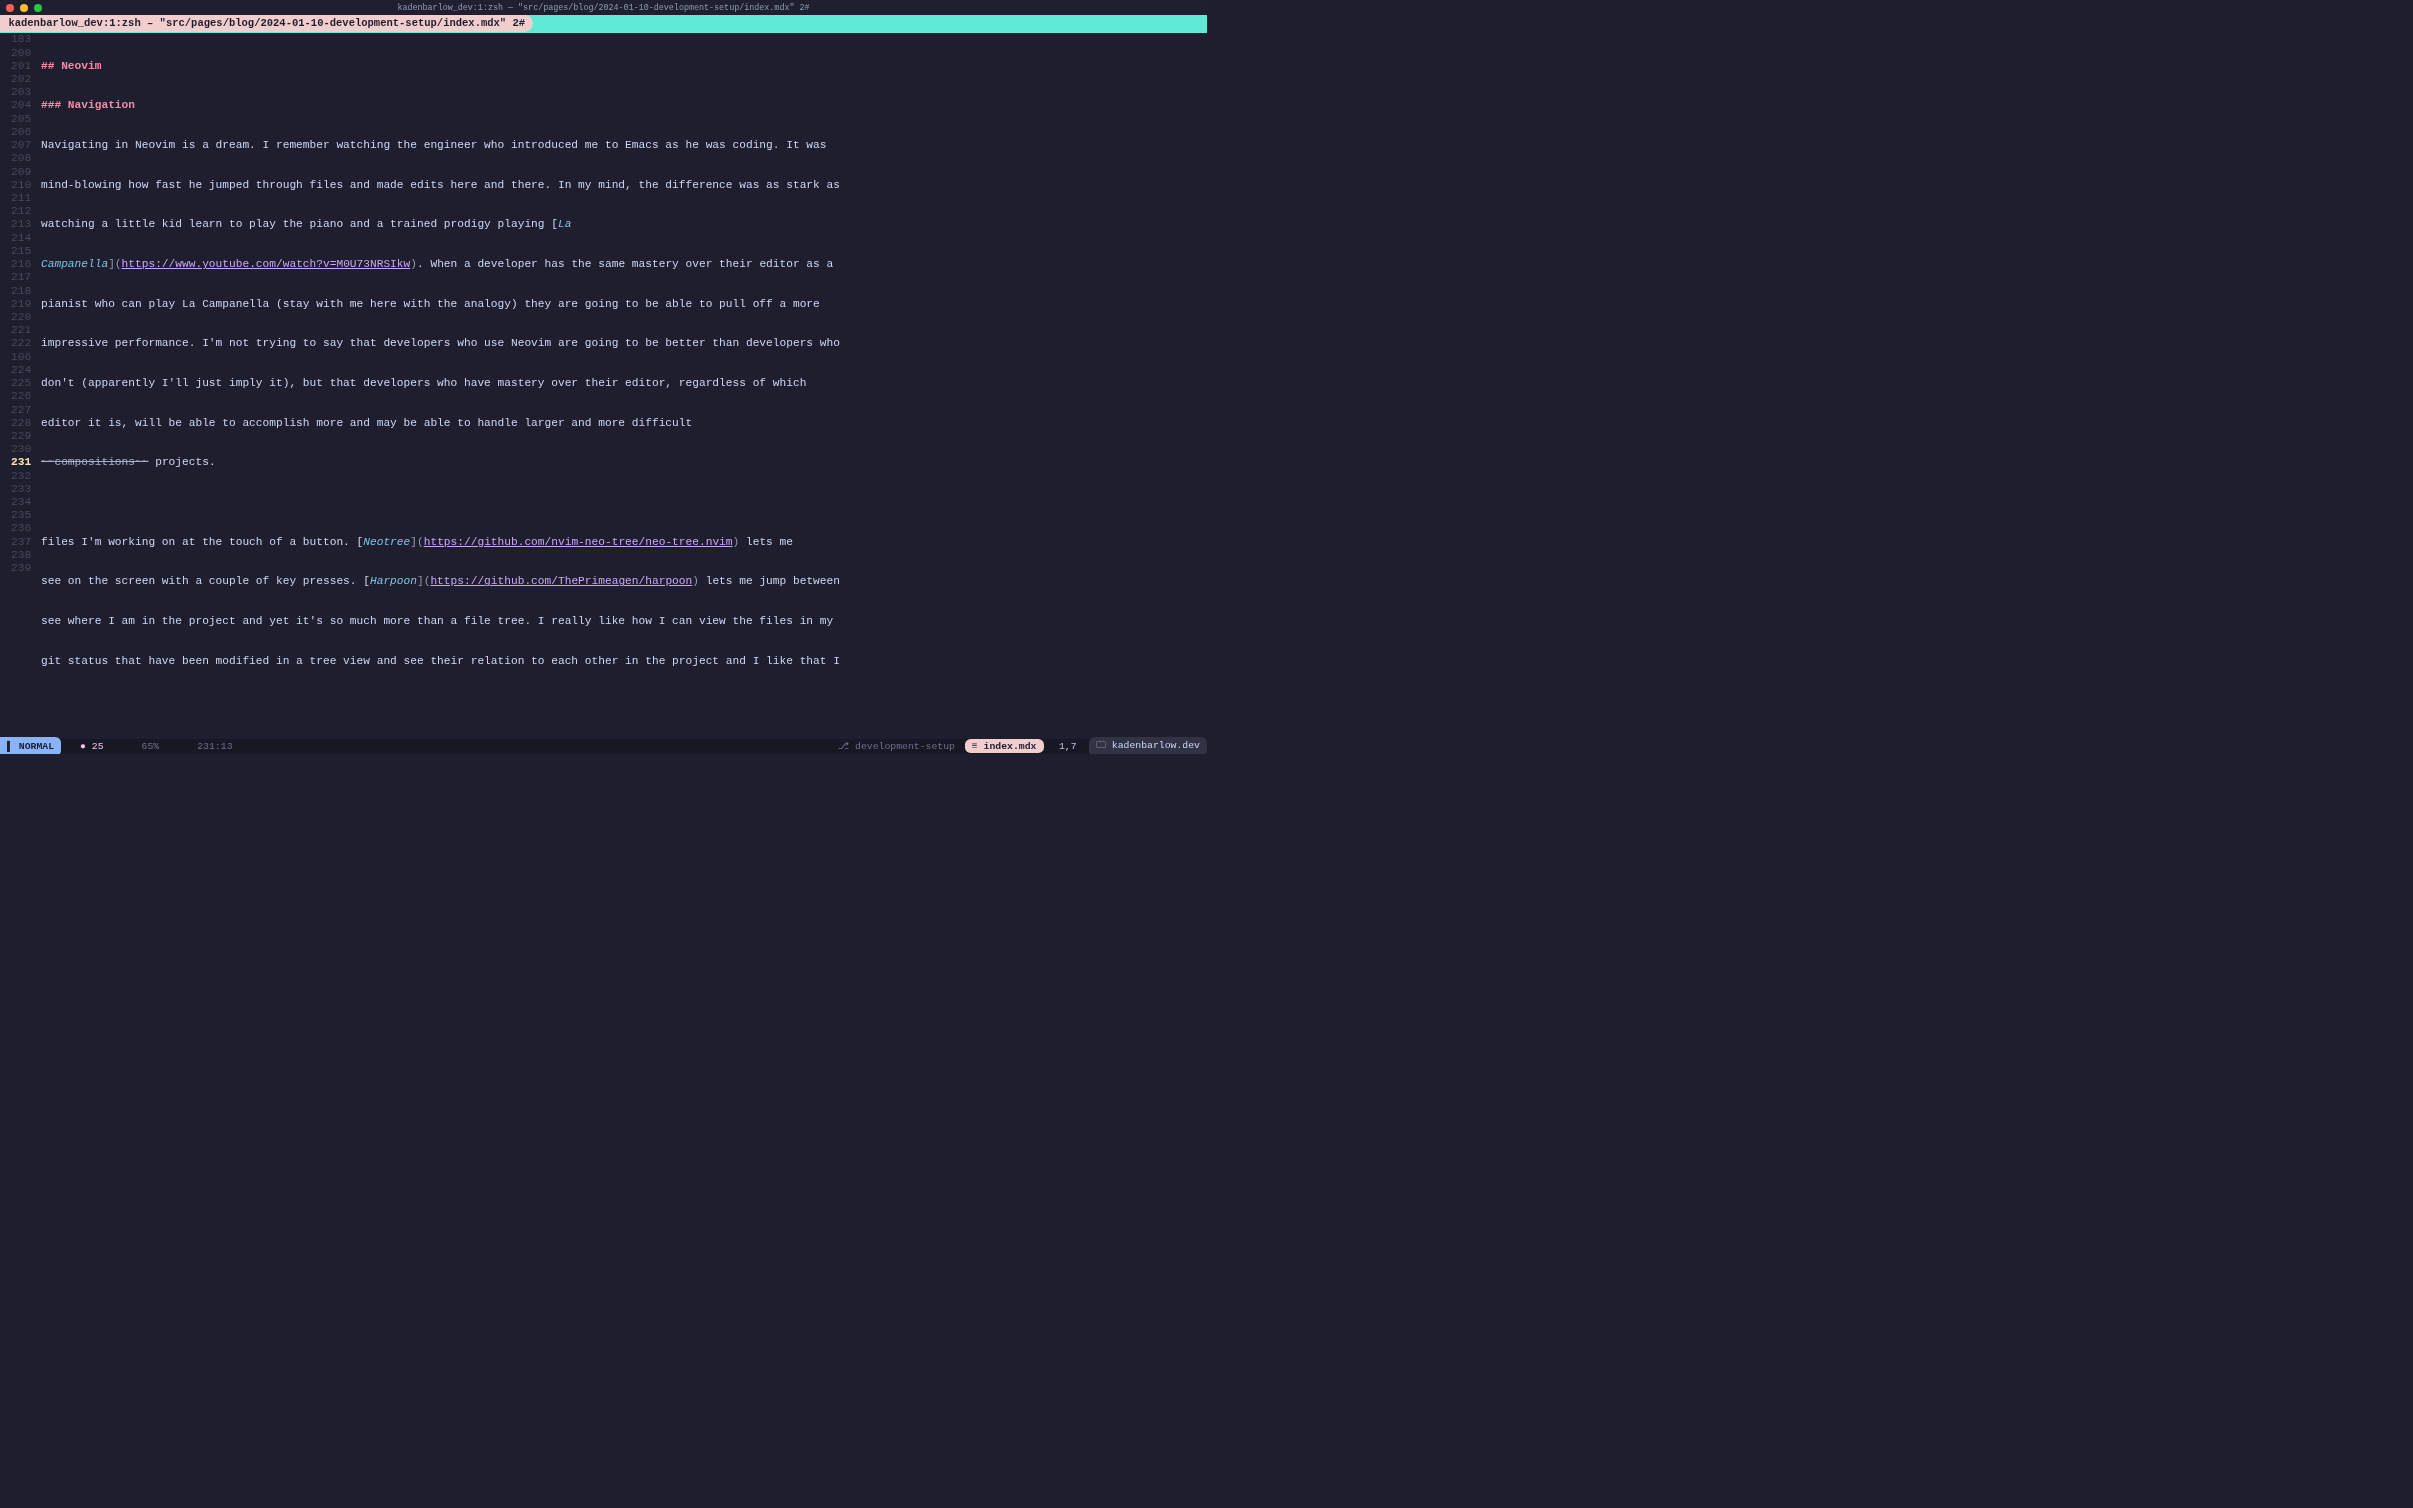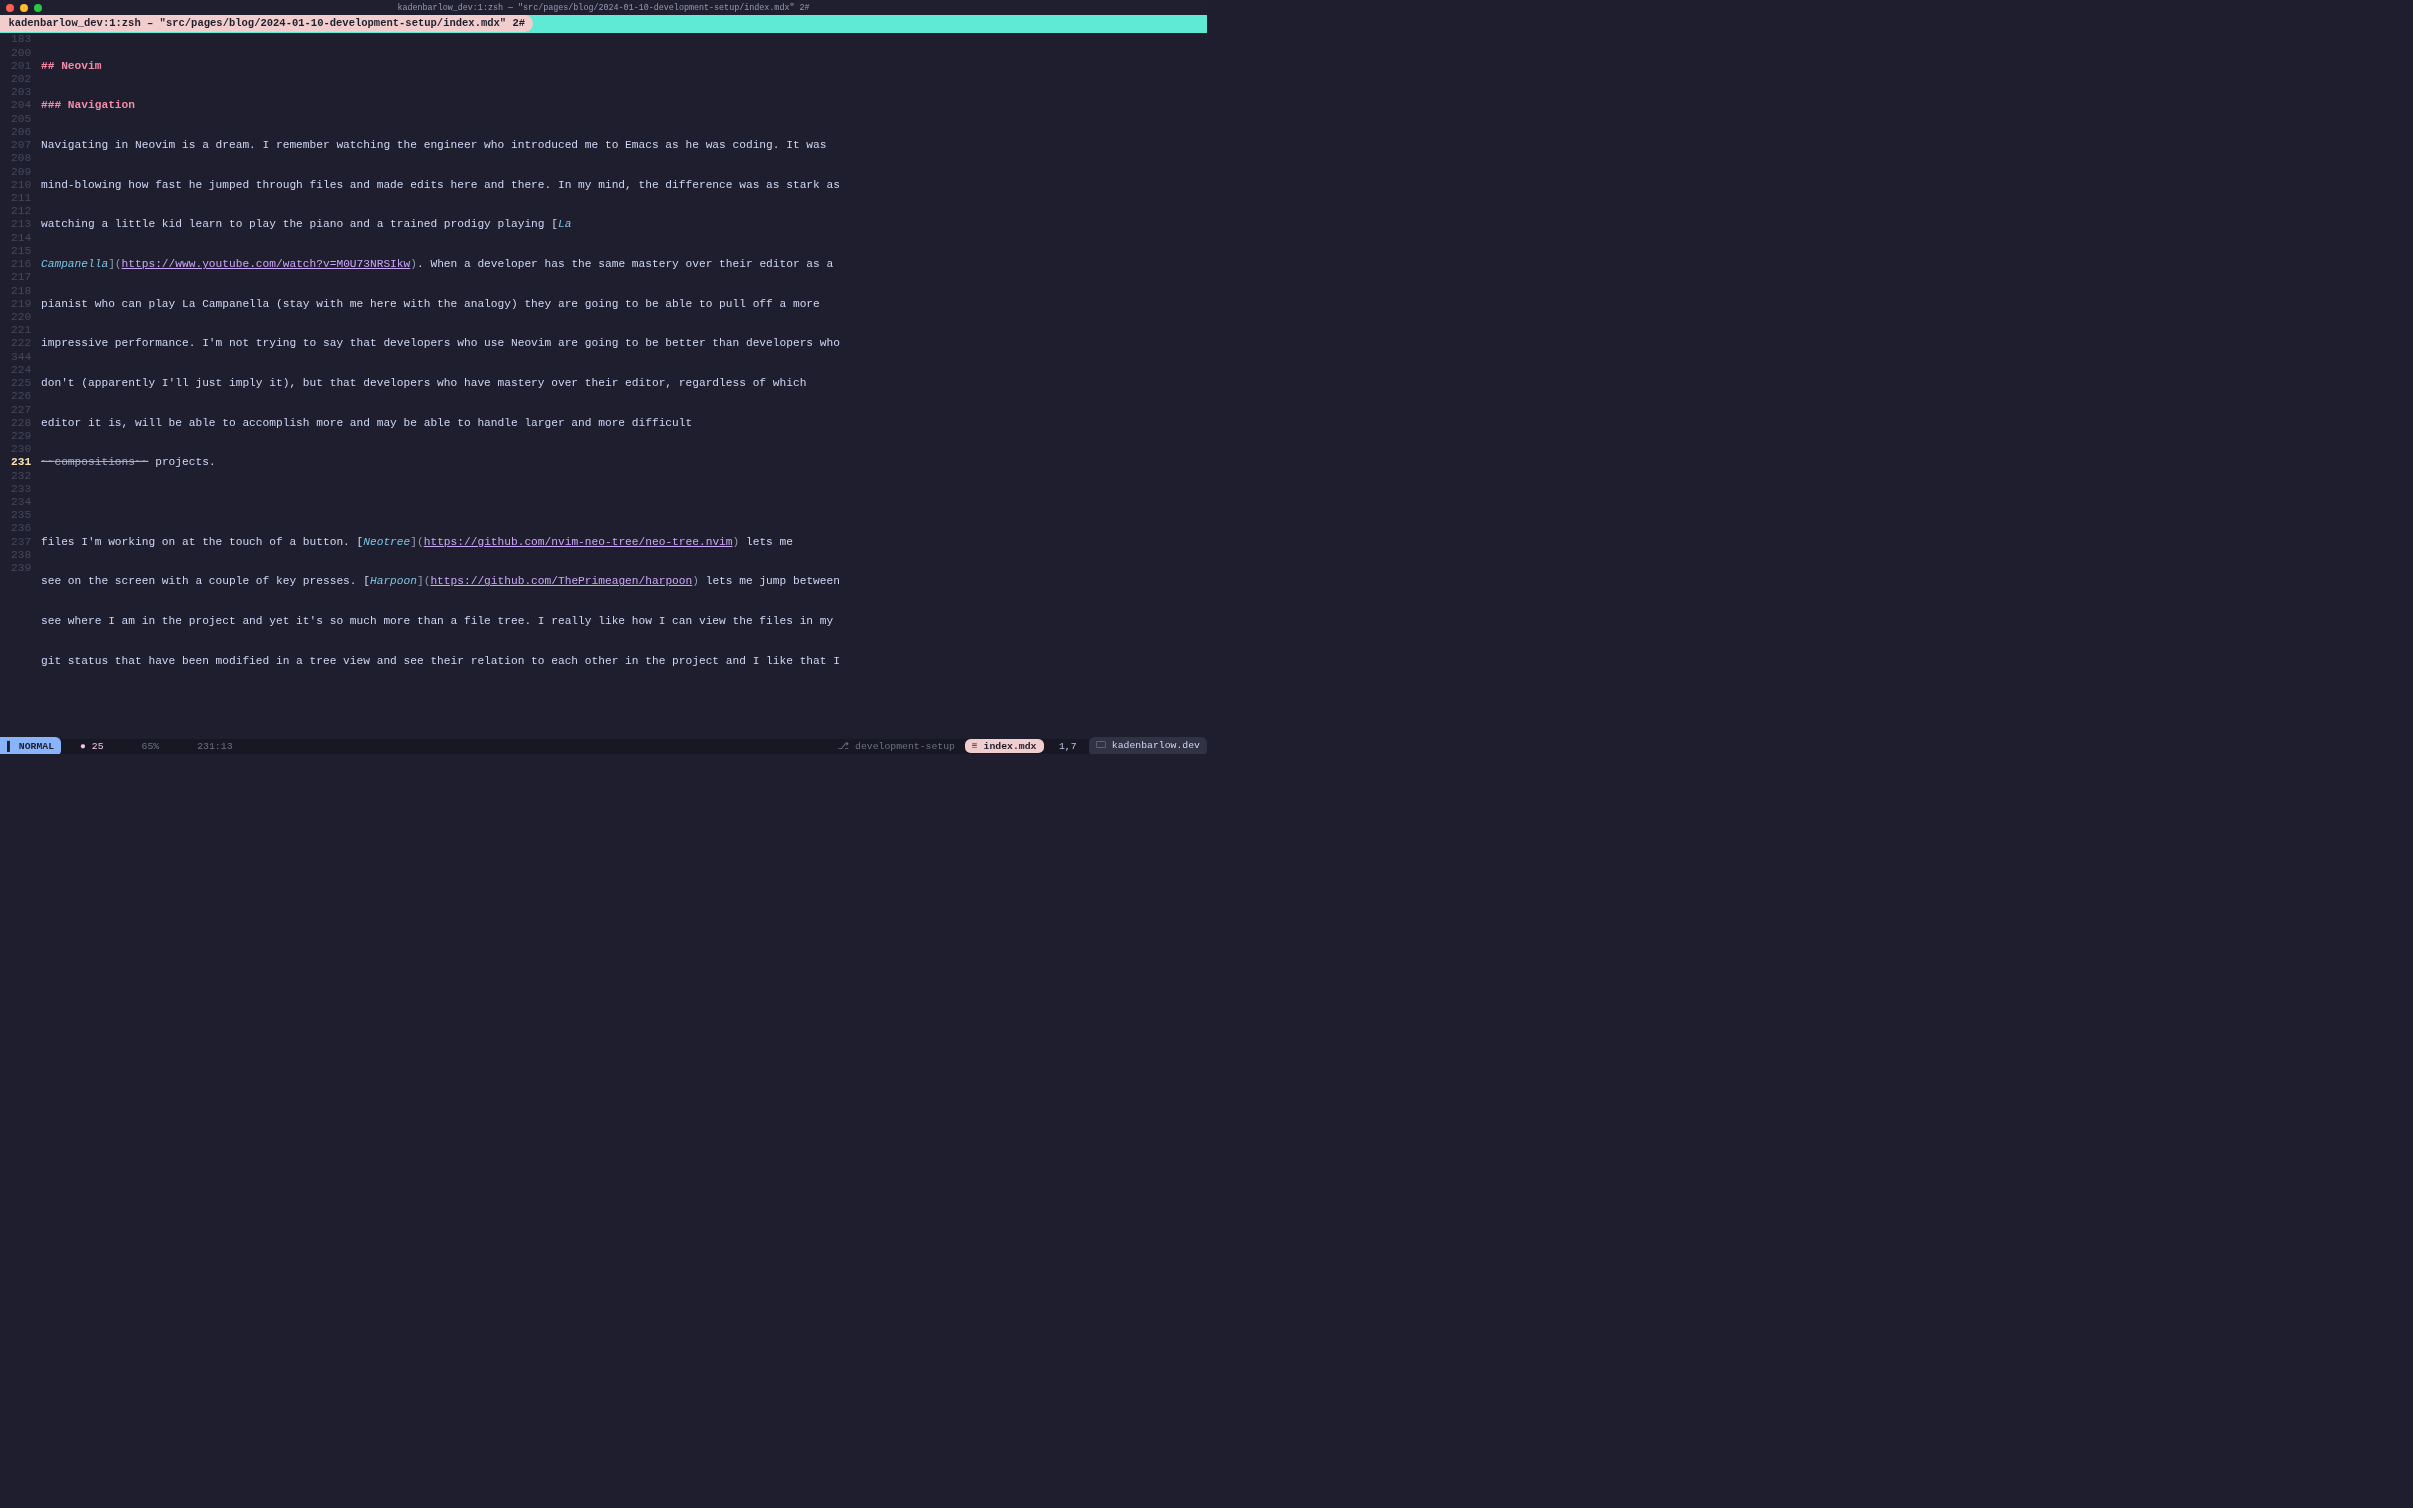--- a/index.html
+++ b/index.html
@@ -178,21 +178,21 @@
       <div class="gutter-line"> 213</div>
       <div class="gutter-line"> 214</div>
       <div class="gutter-line"> 215</div>
       <div class="gutter-line"> 216</div>
       <div class="gutter-line"> 217</div>
       <div class="gutter-line"> 218</div>
       <div class="gutter-line"> 219</div>
       <div class="gutter-line"> 220</div>
       <div class="gutter-line"> 221</div>
       <div class="gutter-line"> 222</div>
-      <div class="gutter-line"> 344</div>
+      <div class="gutter-line"> 106</div>
       <div class="gutter-line"> 224</div>
       <div class="gutter-line"> 225</div>
       <div class="gutter-line"> 226</div>
       <div class="gutter-line"> 227</div>
       <div class="gutter-line"> 228</div>
       <div class="gutter-line"> 229</div>
       <div class="gutter-line"> 230</div>
       <div class="gutter-line current"> 231</div>
       <div class="gutter-line"> 232</div>
       <div class="gutter-line"> 233</div>

